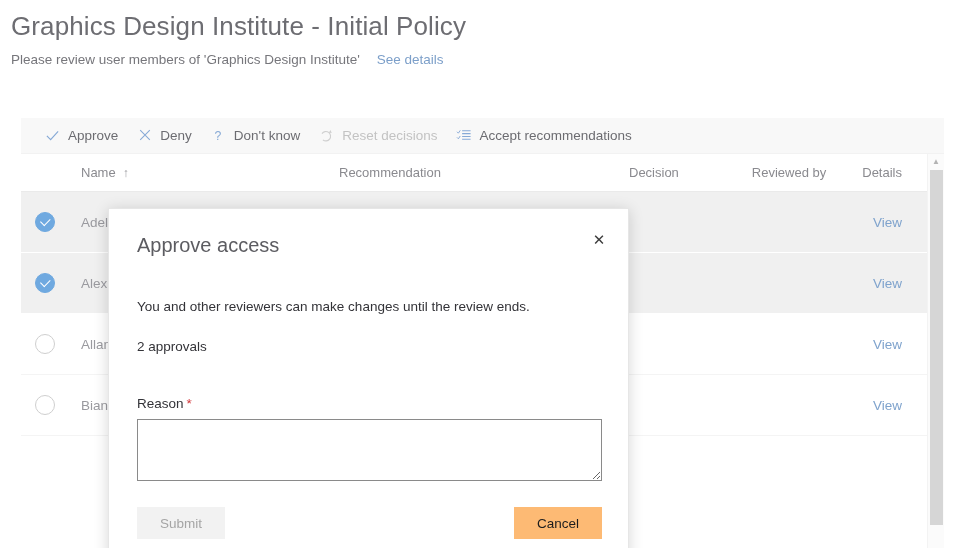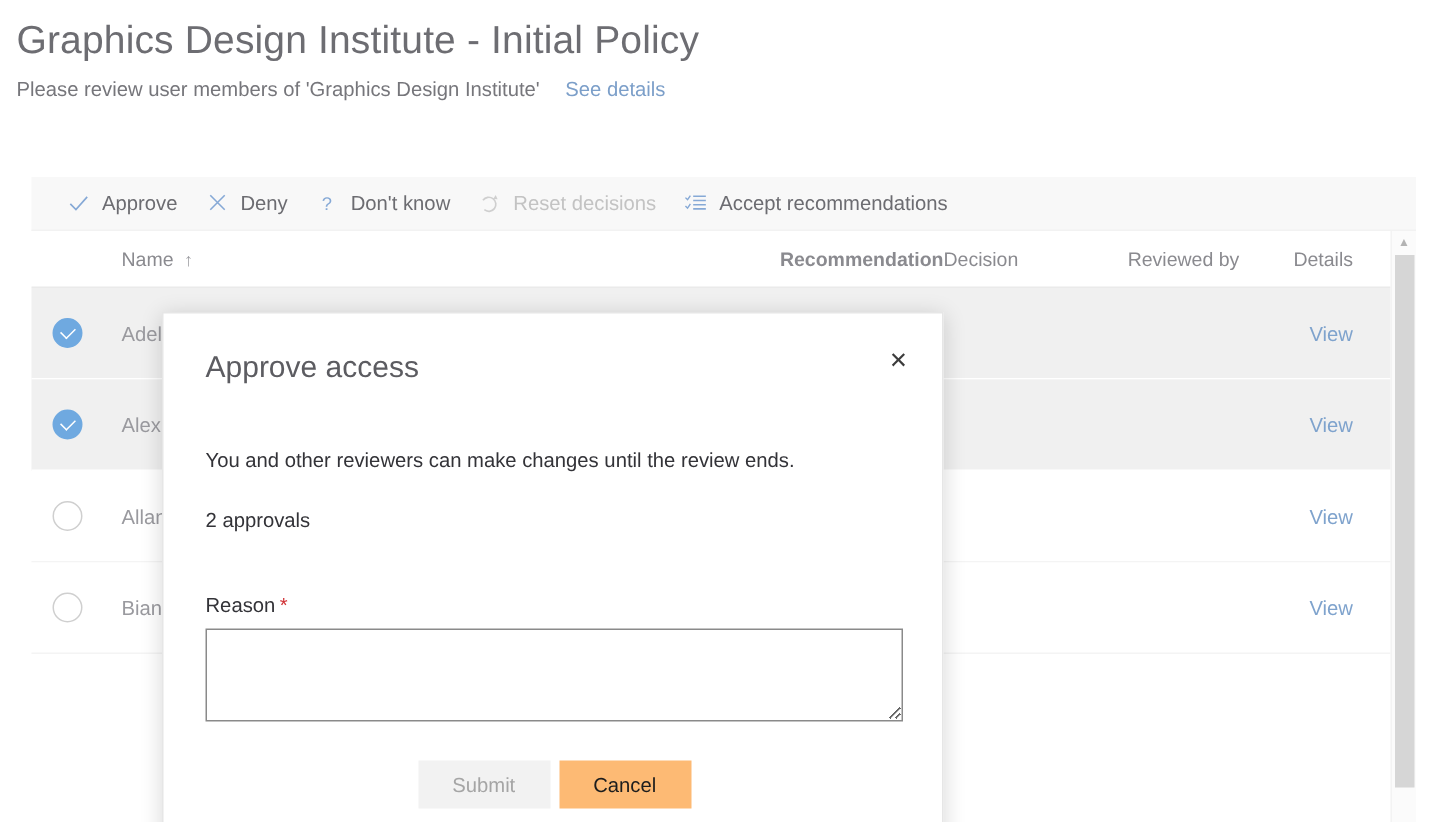--- a/index.html
+++ b/index.html
@@ -59,21 +59,21 @@
     height: 38px; display: flex; align-items: center;
     border-bottom: 1px solid #eaeaea; background: #fff;
     padding-left: 0;
   }
   .th {
     font-size: 13px; color: #8a8a8f; font-weight: 400;
     white-space: nowrap;
   }
   .col-check { width: 48px; flex: 0 0 48px; }
   .col-name  { width: 270px; flex: 0 0 270px; padding-left: 12px; }
-  .col-rec   { width: 290px; flex: 0 0 290px; text-align: right; font-weight: bold; }
+  .col-rec   { width: 290px; flex: 0 0 290px; text-align: left; }
   .col-dec   { width: 105px; flex: 0 0 105px; text-align: left; }
   .col-rev   { width: 110px; flex: 0 0 110px; text-align: center; }
   .col-det   { width: 80px;  flex: 0 0 80px;  text-align: right; padding-right: 22px; }
   .sort-arrow { margin-left: 7px; font-size: 12px; color: #9a9a9f; }
 
   .rows { position: relative; }
   .row {
     height: 61px; display: flex; align-items: center;
     background: #ffffff; border-bottom: 1px solid #f4f4f4;
     cursor: pointer;
@@ -138,21 +138,21 @@
     margin-top: 42px; font-size: 13.5px; color: #333338;
   }
   .req-star { color: #d13438; margin-left: 3px; }
   .reason-box {
     margin-top: 8px; width: 465px; height: 62px;
     border: 1px solid #8a8a8a; background: #fff;
     font-family: "Liberation Sans", sans-serif; font-size: 13px;
     padding: 6px 8px; resize: both; outline: none; display:block;
   }
   .dlg-actions {
-    margin-top: 26px; display: flex; justify-content: center;
+    margin-top: 26px; display: flex; justify-content: space-between;
     gap: 6px; padding-right: 0; width: 465px;
   }
   .btn {
     min-width: 88px; height: 32px; border: none;
     font-family: "Liberation Sans", sans-serif; font-size: 13.5px;
     cursor: pointer; padding: 0 16px;
   }
   .btn-submit { background: #f2f2f2; color: #a5a5a5; cursor: default; }
   .btn-cancel { background: #fdba74; color: #1d1d1d; }
 </style>

